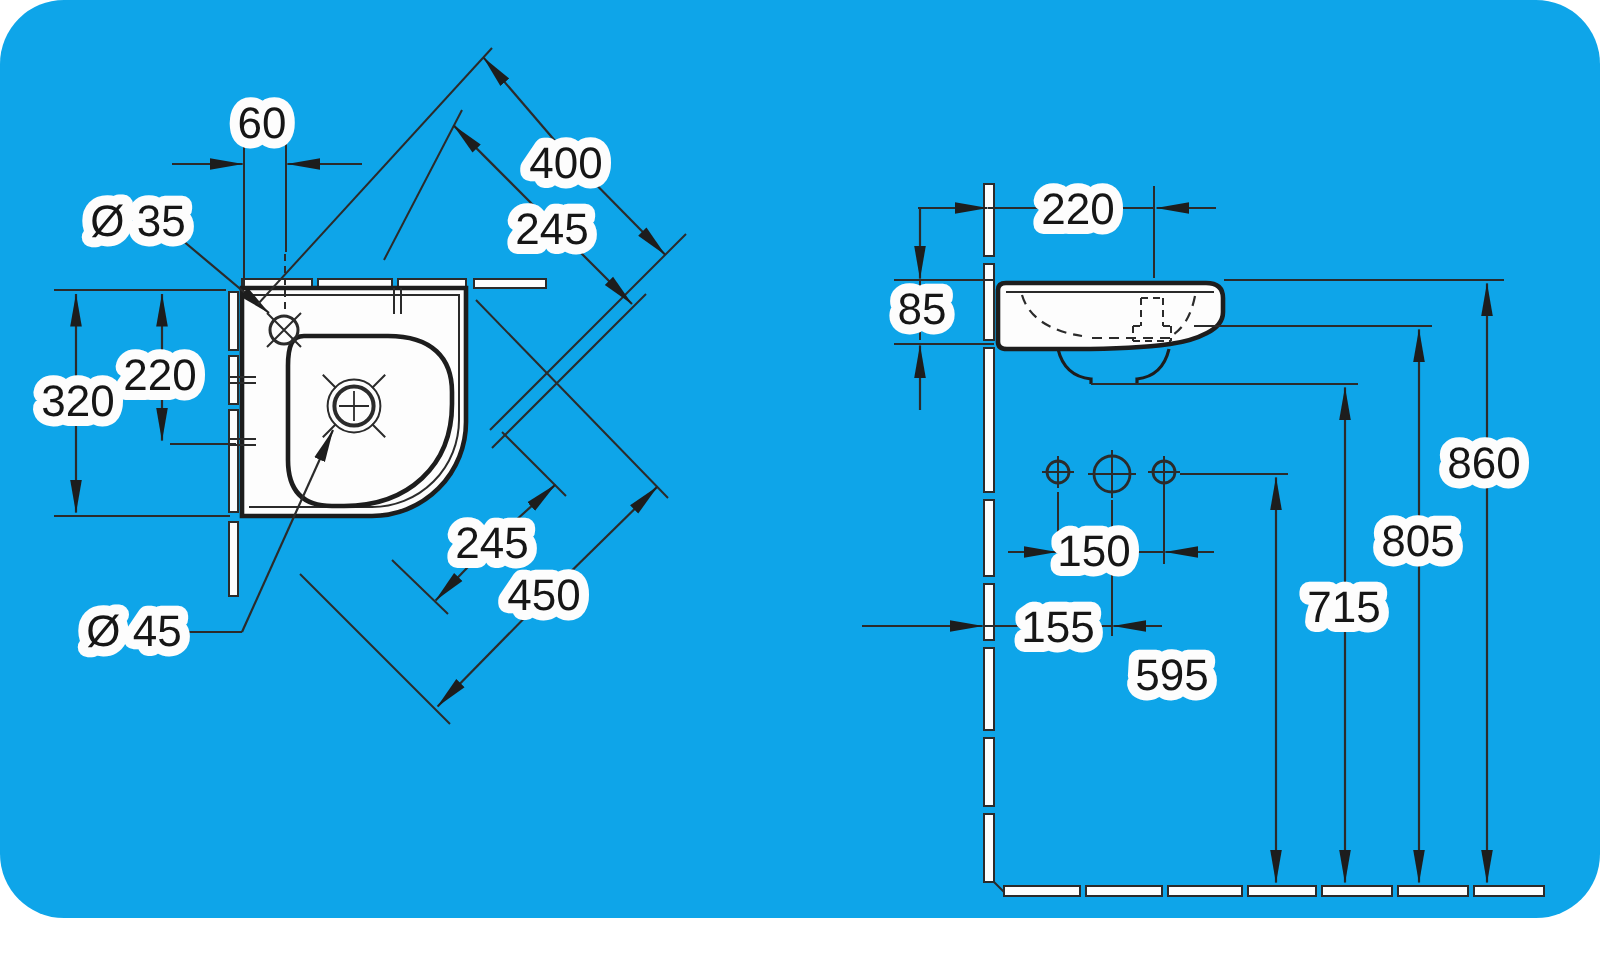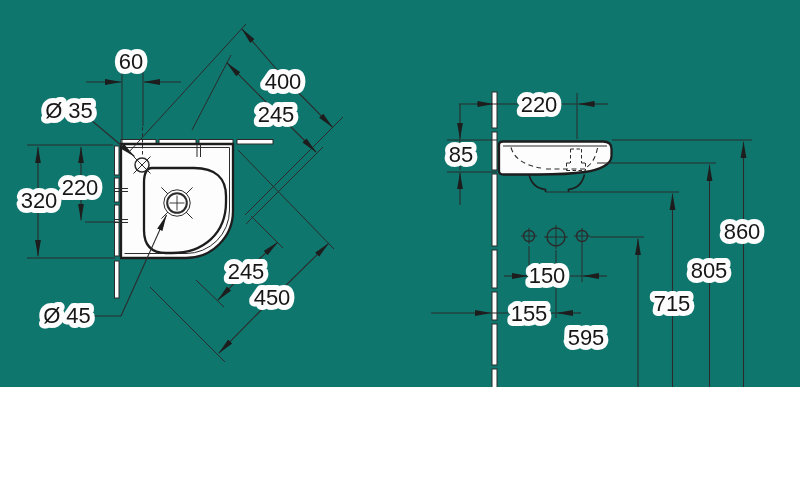--- a/index.html
+++ b/index.html
@@ -1,17 +1,17 @@
 <!DOCTYPE html>
 <html><head>
 <meta charset="utf-8">
 <style>
   html,body{margin:0;padding:0;background:#ffffff;}
-  .stage{position:relative;width:800px;height:387px;background:#0f766e;overflow:hidden;
-         font-family:"Liberation Sans", sans-serif;}
+  .stage{position:relative;width:800px;height:459px;background:#0ea5e9;overflow:hidden;
+         font-family:"Liberation Sans", sans-serif;border-radius:32px;}
   svg{position:absolute;inset:0;}
   .ln{stroke:#2b2b2b;stroke-width:1.1;fill:none;}
   .thin{stroke:#2b2b2b;stroke-width:1;fill:none;}
   .thick{stroke:#1d1d1d;stroke-width:2.3;fill:#fdfdfd;}
   .thick2{stroke:#1d1d1d;stroke-width:2.3;fill:none;}
   .mid{stroke:#1d1d1d;stroke-width:1.6;fill:none;}
   .dash{stroke:#2b2b2b;stroke-width:1.1;fill:none;stroke-dasharray:5 3.5;}
   .dash2{stroke:#2b2b2b;stroke-width:1;fill:none;stroke-dasharray:3.5 2.5;}
   .wallseg{stroke:#2b2b2b;stroke-width:1;fill:#fdfdfd;}
   .dim{font-family:"Liberation Sans", sans-serif;font-size:22px;fill:#161616;

